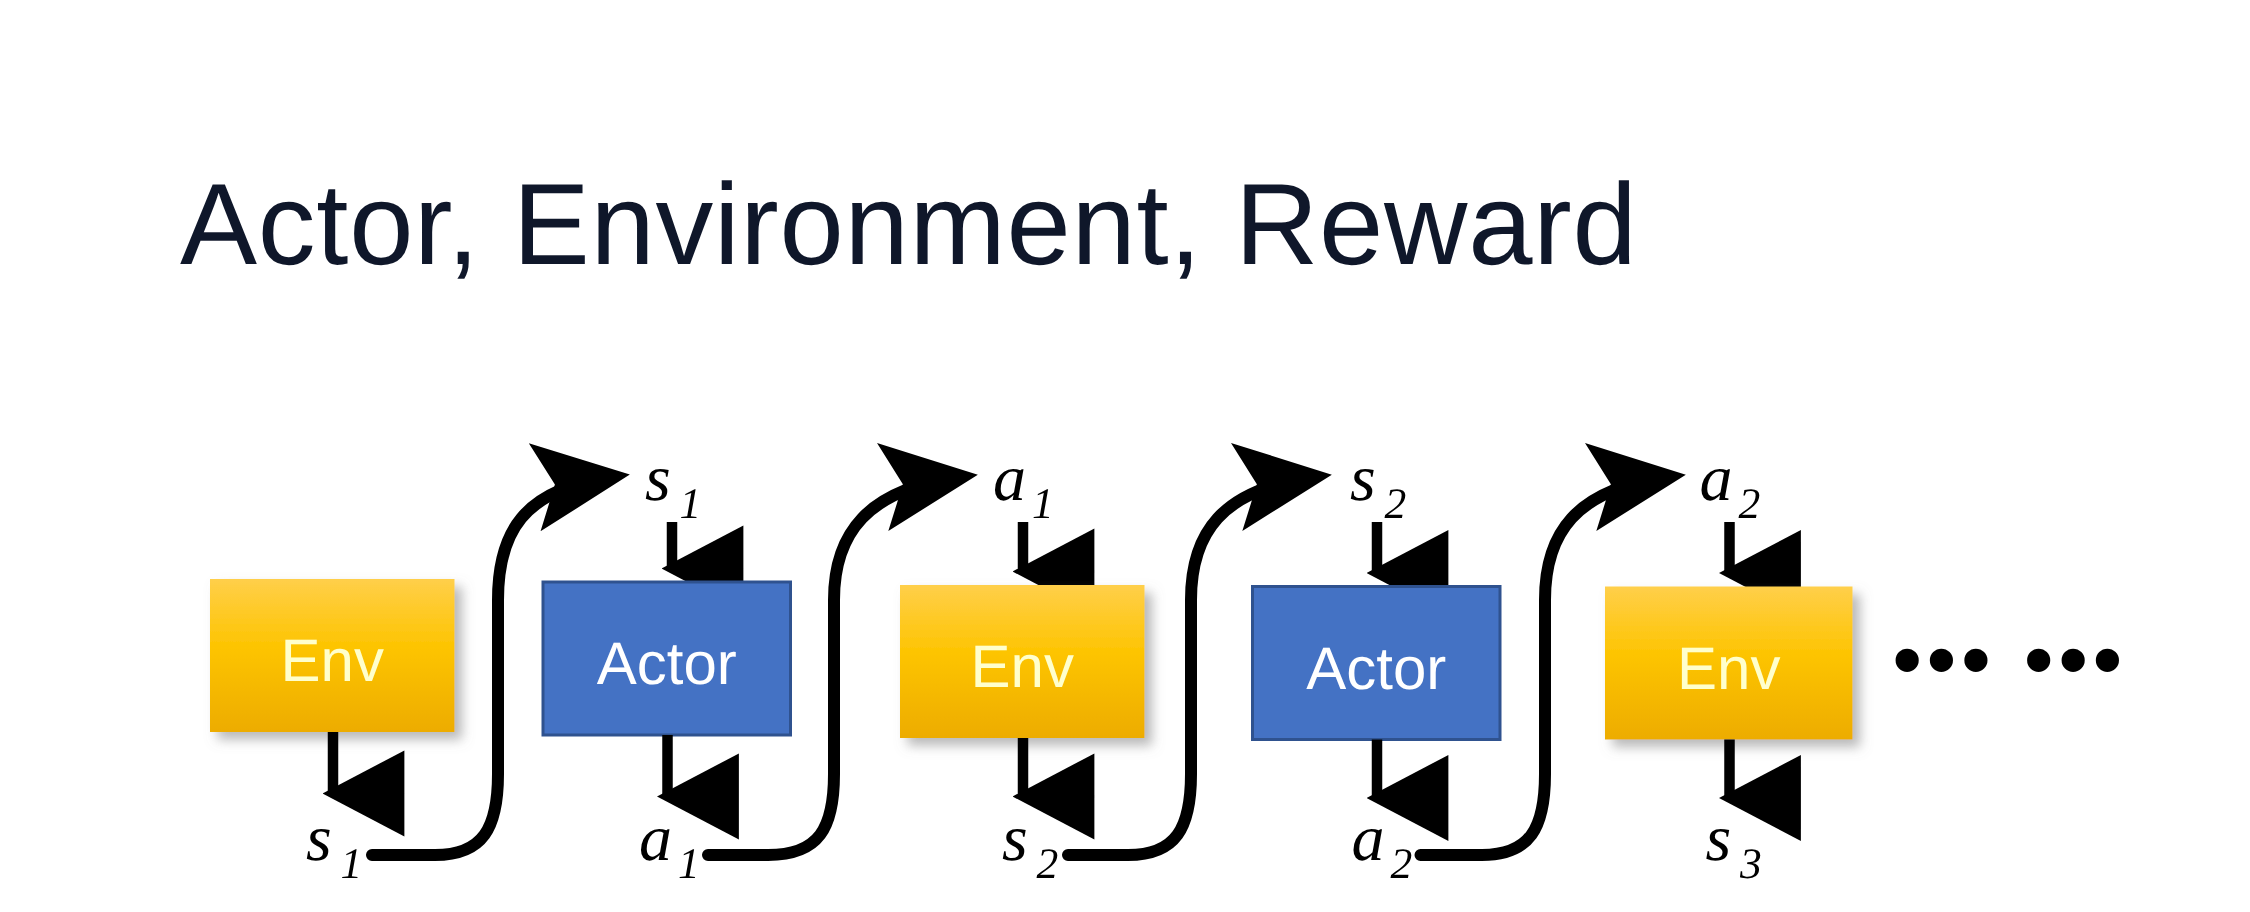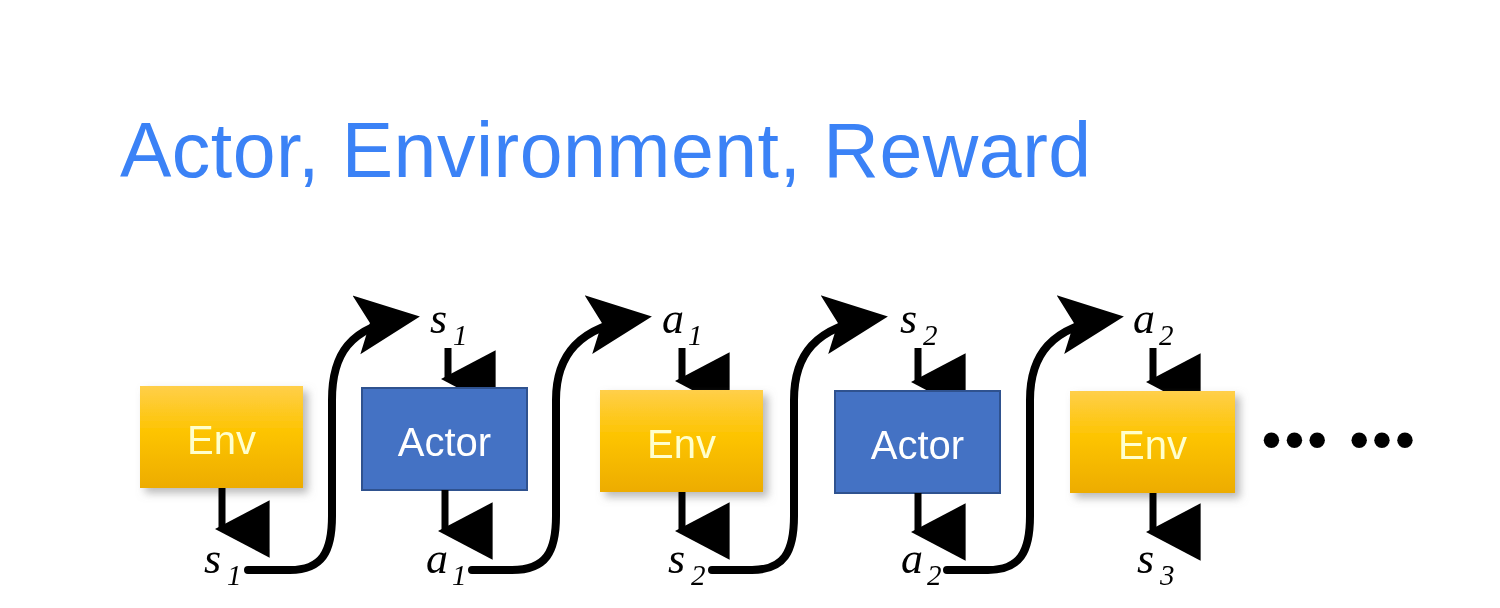--- a/index.html
+++ b/index.html
@@ -23,21 +23,21 @@
   }
   #slide-title {
     position: absolute;
     left: 120px;
     top: 112px;
     font-family: "Liberation Sans", sans-serif;
     font-weight: 300;
     font-size: 77px;
     line-height: 1;
     letter-spacing: 0.5px;
-    color: #3b82f6;
+    color: #0f172a;
     white-space: nowrap;
   }
   #diagram-svg {
     position: absolute;
     left: 0;
     top: 0;
     width: 1500px;
     height: 608px;
     display: block;
   }

